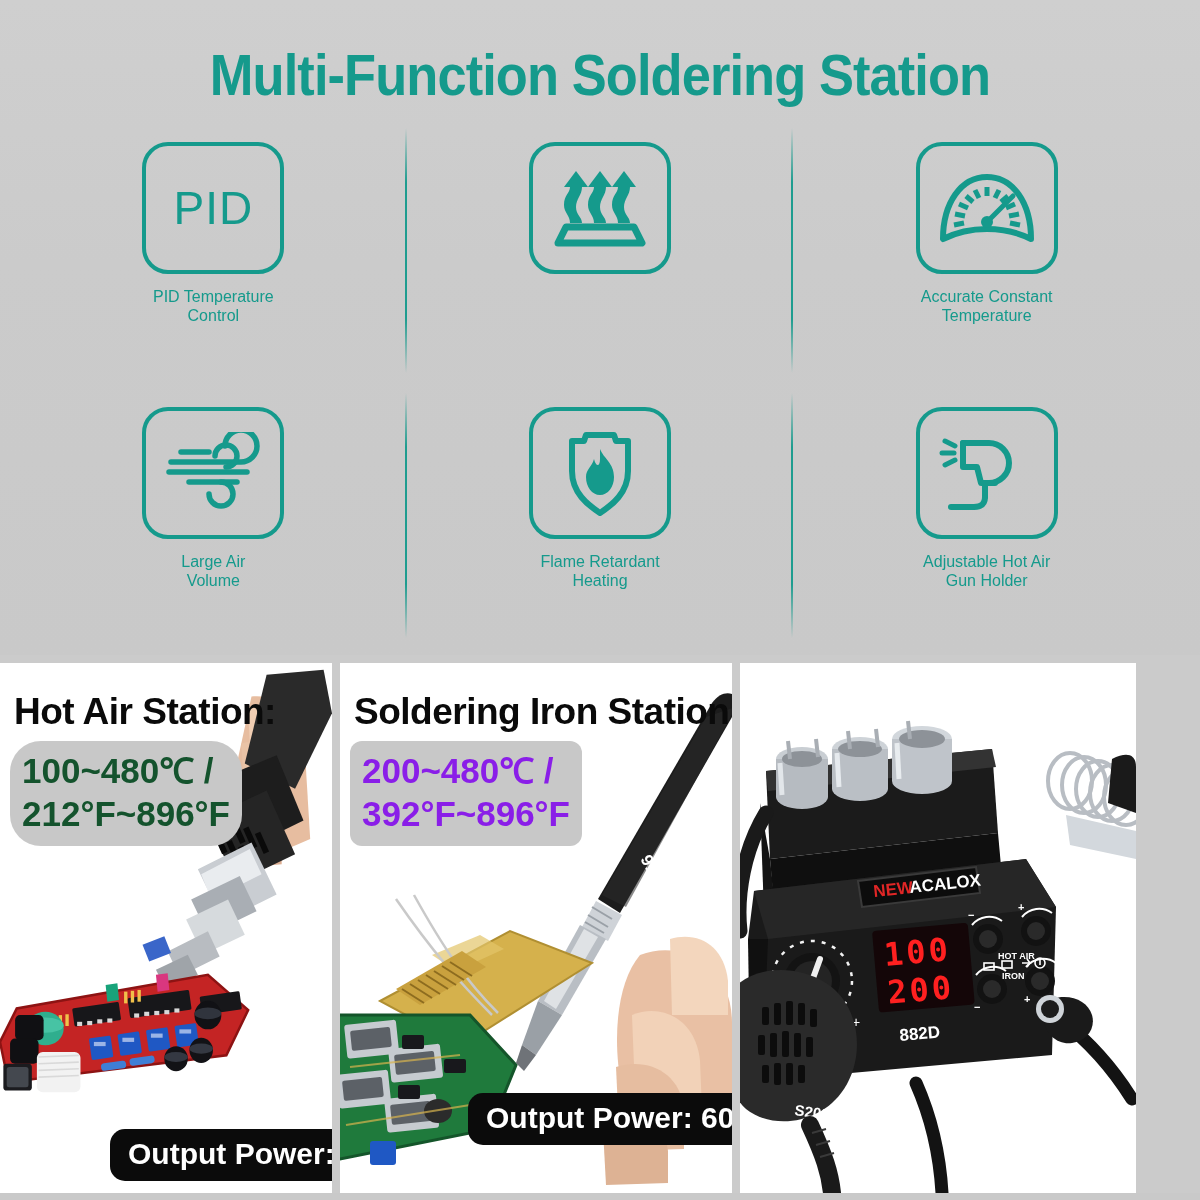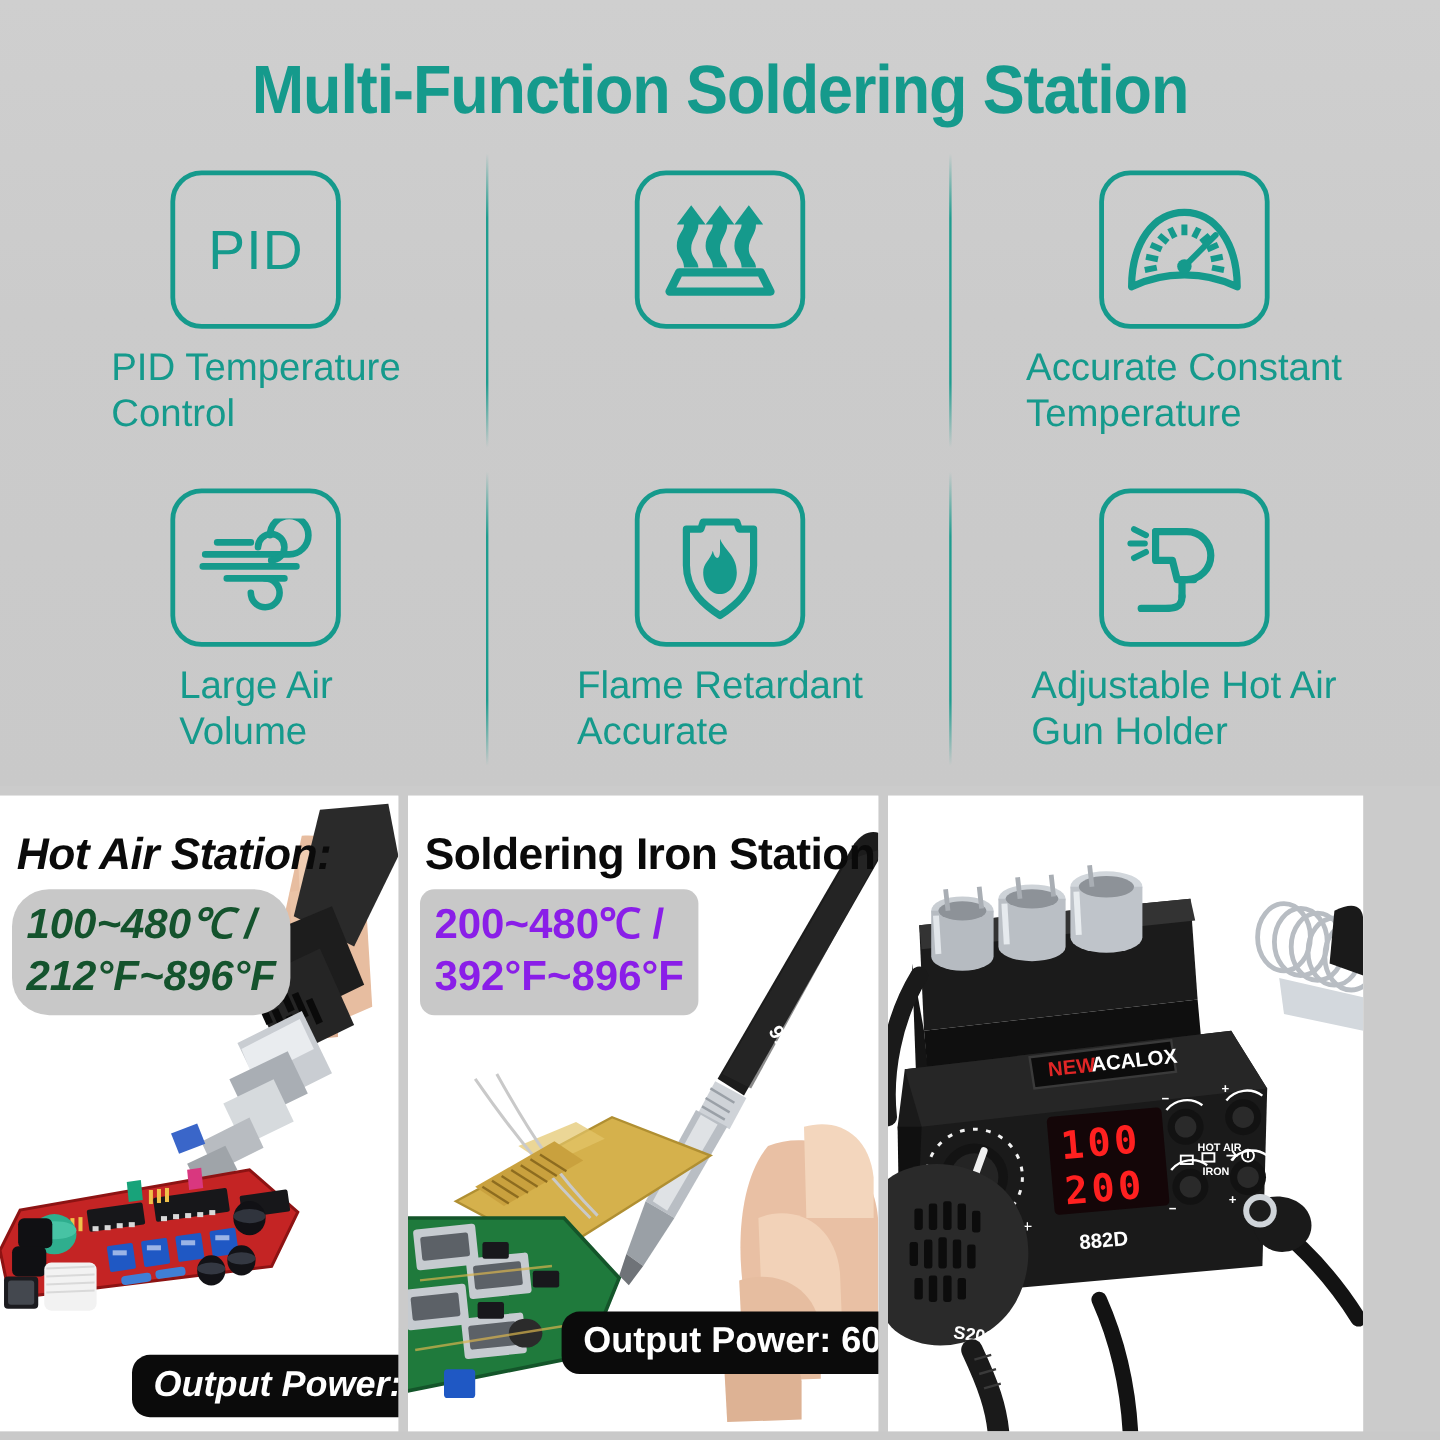--- a/index.html
+++ b/index.html
@@ -84,22 +84,22 @@
   .pid-text {
     font-size: 46px;
     font-weight: normal;
     color: #159a8c;
     letter-spacing: 1px;
     line-height: 1;
     font-family: "Liberation Sans", sans-serif;
   }
   .cell-label {
     margin-top: 14px;
-    text-align: left;
-    font-size: 32px;
+    text-align: center;
+    font-size: 16px;
     line-height: 1.18;
     color: #159a8c;
     font-family: "Liberation Sans", sans-serif;
     white-space: pre-line;
   }
 
   
   .photos {
     position: absolute;
     left: 0;
@@ -107,21 +107,21 @@
     width: 1200px;
     height: 530px;
     display: flex;
     gap: 8px;
   }
   .panel {
     position: relative;
     background: #ffffff;
     overflow: hidden;
   }
-  .panel.p1 { width: 332px; font-style: italic; }
+  .panel.p1 { width: 332px; }
   .panel.p2 { width: 392px; }
   .panel.p3 { width: 396px; }
 
   .panel-title {
     position: absolute;
     left: 14px;
     top: 28px;
     font-size: 37px;
     font-weight: bold;
     color: #0a0a0a;
@@ -243,21 +243,21 @@
       </div>
 
       <div class="cell divider">
         <div class="icon-box">
           <svg width="88" height="92" viewBox="0 0 88 92" fill="none">
             <path d="M16 14 L28 14 L30 8 L58 8 L60 14 L72 14 L72 44 C72 66 56 78 44 86 C32 78 16 66 16 44 Z" stroke="#159a8c" stroke-width="6" fill="none" stroke-linejoin="round"></path>
             <path d="M44 22 C48 32 58 36 58 50 C58 60 52 68 44 68 C36 68 30 60 30 50 C30 42 36 40 38 32 C40 40 44 40 44 32 Z" fill="#159a8c"></path>
           </svg>
         </div>
         <div class="cell-label">Flame Retardant
-Accurate</div>
+Heating</div>
       </div>
 
       <div class="cell">
         <div class="icon-box">
           <svg width="100" height="92" viewBox="0 0 100 92" fill="none" stroke="#159a8c" stroke-width="6" stroke-linejoin="round" stroke-linecap="round">
             <path d="M26 16 L52 16 A20 20 0 1 1 52 56 L48 56 L48 70"></path>
             <path d="M26 16 L26 40 L40 40 L44 56 L58 56"></path>
             <path d="M48 70 C48 80 40 80 34 80 L14 80"></path>
             <g stroke-width="5">
               <line x1="8" y1="14" x2="18" y2="19"></line>

